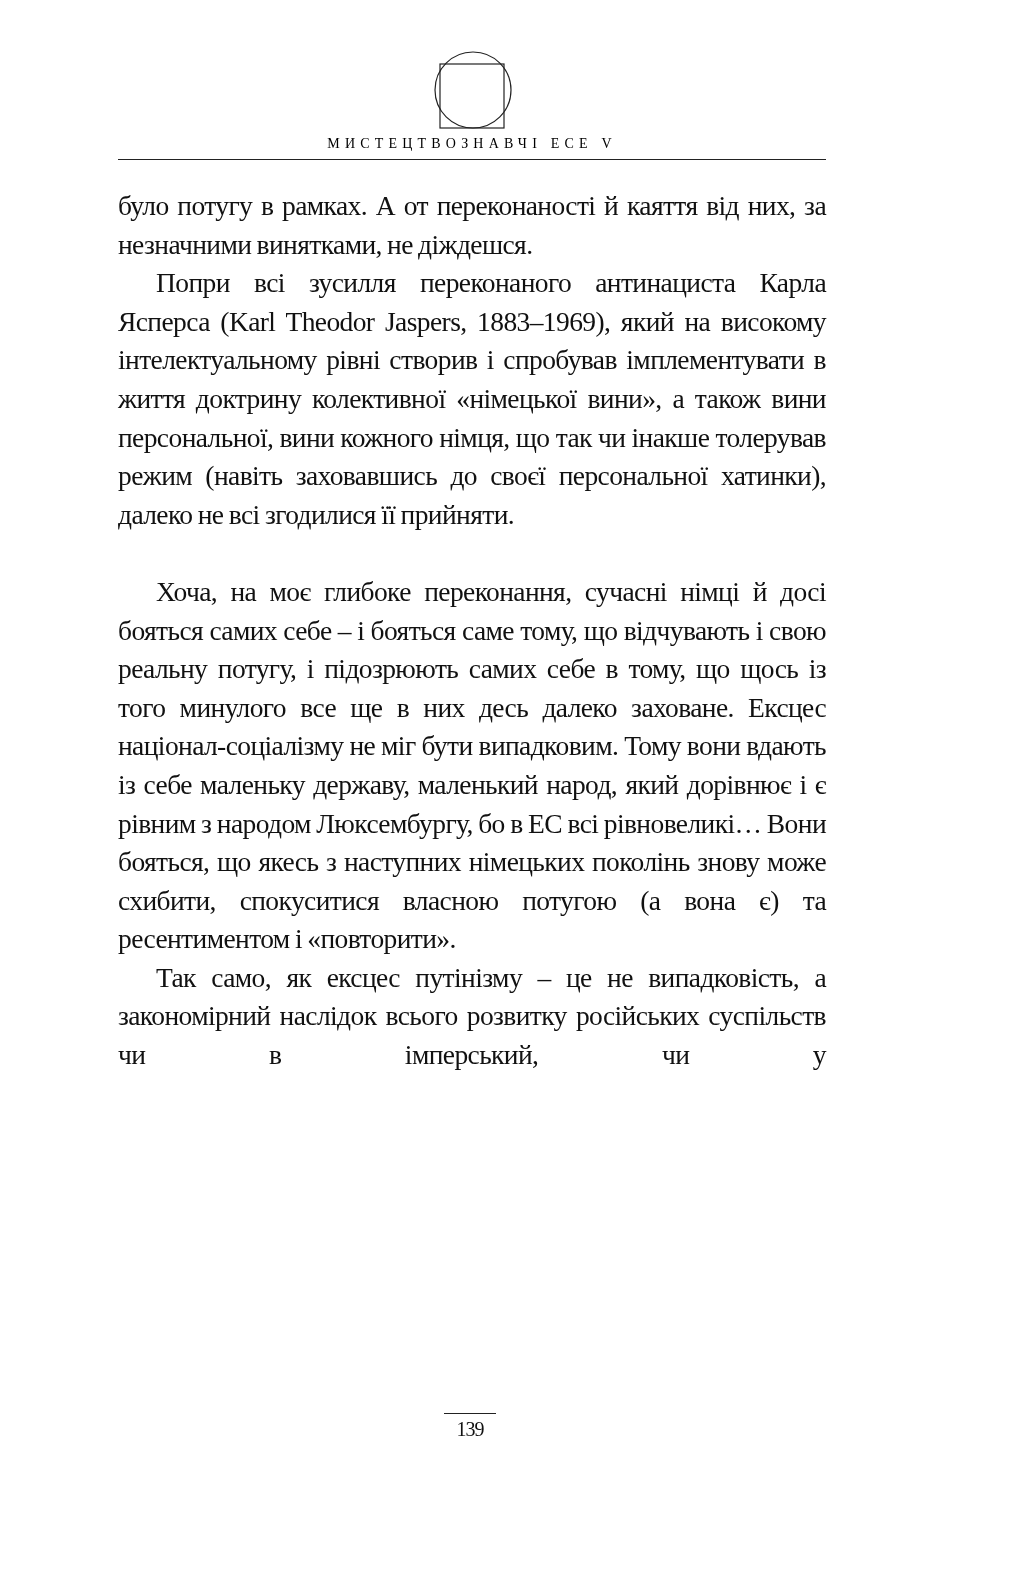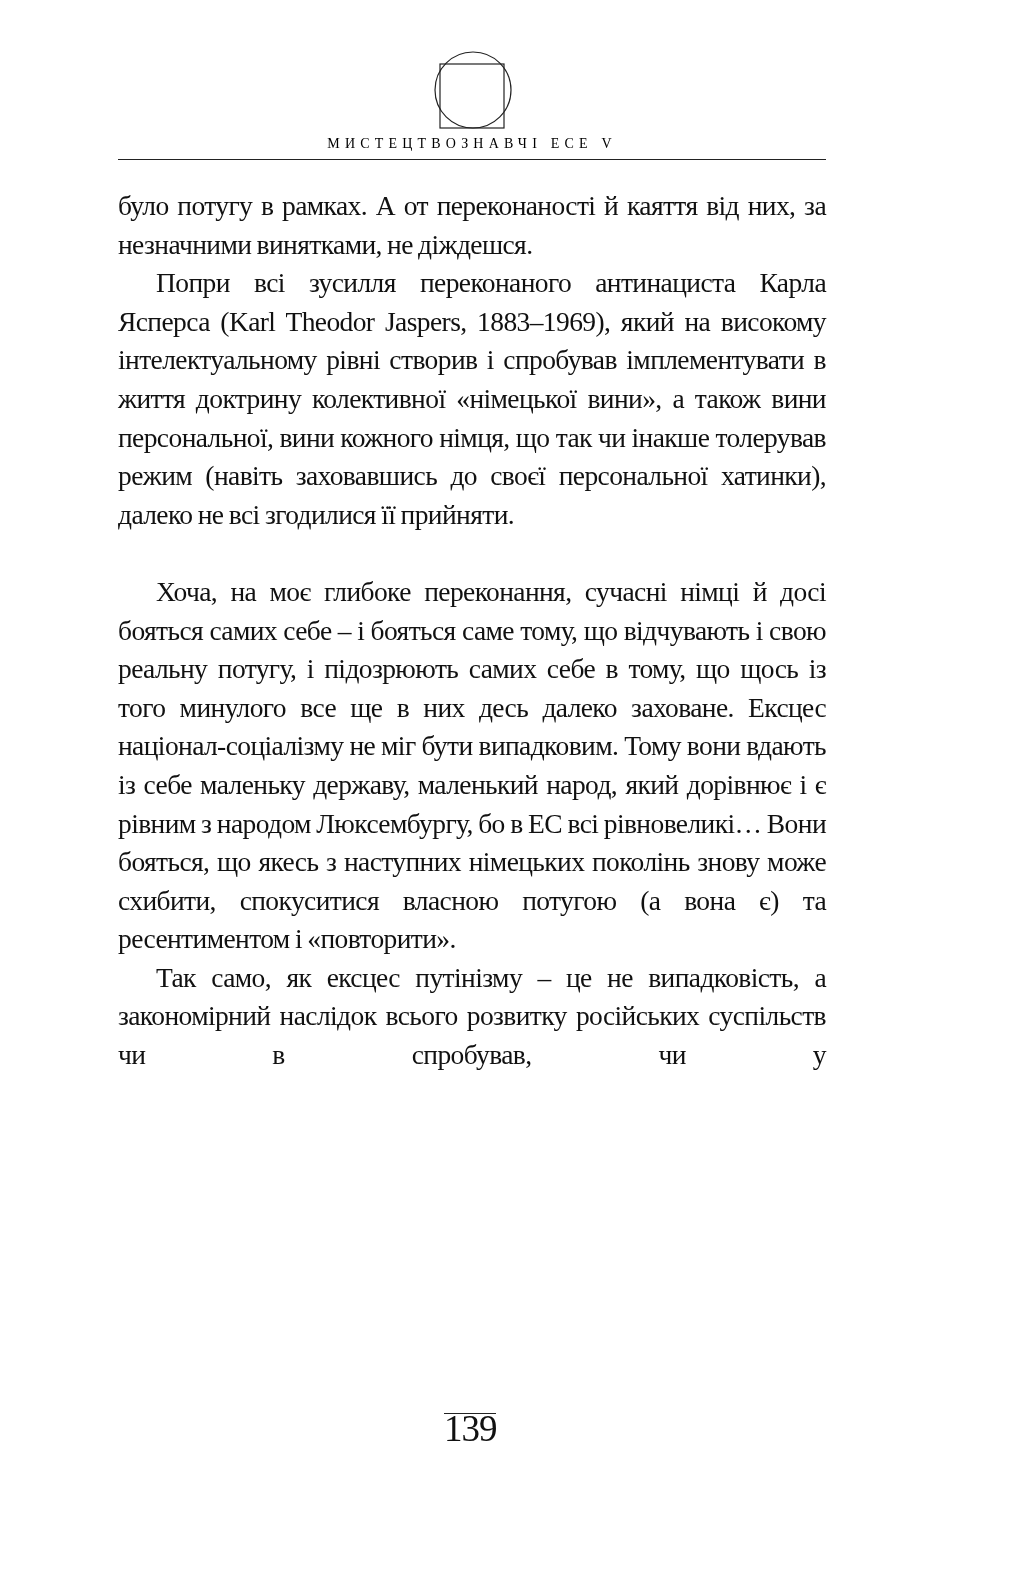--- a/index.html
+++ b/index.html
@@ -72,21 +72,21 @@
     }
     .section-gap {
       height: 38.6px;
     }
     .folio {
       position: absolute;
       left: 444px;
       top: 1413px;
       width: 52px;
       text-align: center;
-      font-size: 37px;
+      font-size: 20px;
       line-height: 30px;
       border-top: 1.5px solid #222;
       padding-top: 0;
       letter-spacing: -1px;
     }
   </style>
 </head>
 <body>
 
 <div class="page">
@@ -97,18 +97,18 @@
   </svg>
 
   <div class="running-head">МИСТЕЦТВОЗНАВЧІ ЕСЕ V</div>
   <div class="rule"></div>
 
   <div class="body-text">
     <p class="no-indent">було потугу в рамках. А от переконаності й каяття від них, за незначними винятками, не діждешся.</p>
     <p>Попри всі зусилля переконаного антинациста Карла Ясперса (Karl Theodor Jaspers, 1883–1969), який на високому інтелектуальному рівні створив і спробував імплементувати в життя доктрину колективної «німецької вини», а також вини персональної, вини кожного німця, що так чи інакше толерував режим (навіть заховавшись до своєї персональної хатинки), далеко не всі згодилися її прийняти.</p>
     <div class="section-gap"></div>
     <p>Хоча, на моє глибоке переконання, сучасні німці й досі бояться самих себе – і бояться саме тому, що відчувають і свою реальну потугу, і підозрюють самих себе в тому, що щось із того минулого все ще в них десь далеко заховане. Ексцес націонал-соціалізму не міг бути випадковим. Тому вони вдають із себе маленьку державу, маленький народ, який дорівнює і є рівним з народом Люксембургу, бо в ЕС всі рівновеликі… Вони бояться, що якесь з наступних німецьких поколінь знову може схибити, спокуситися власною потугою (а вона є) та ресентиментом і «повторити».</p>
-    <p class="last-justify">Так само, як ексцес путінізму – це не випадковість, а закономірний наслідок всього розвитку російських суспільств чи в спробував, чи у</p>
+    <p class="last-justify">Так само, як ексцес путінізму – це не випадковість, а закономірний наслідок всього розвитку російських суспільств чи в імперський, чи у</p>
   </div>
 
   <div class="folio">139</div>
 
 </div>
 
 </body></html>

